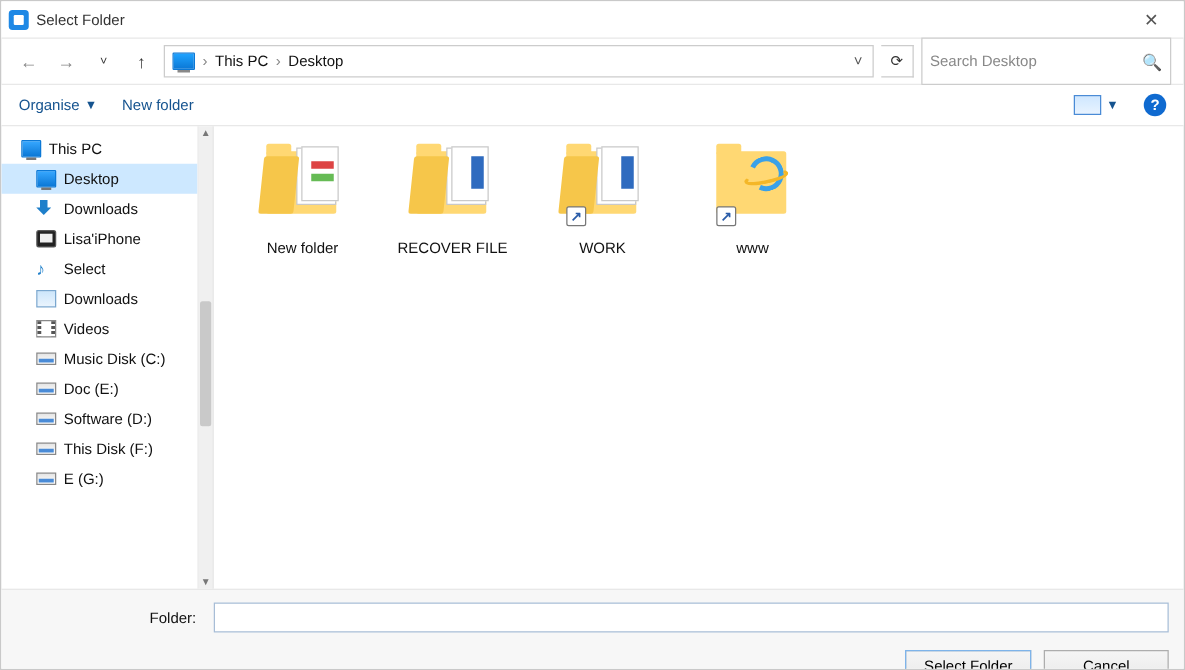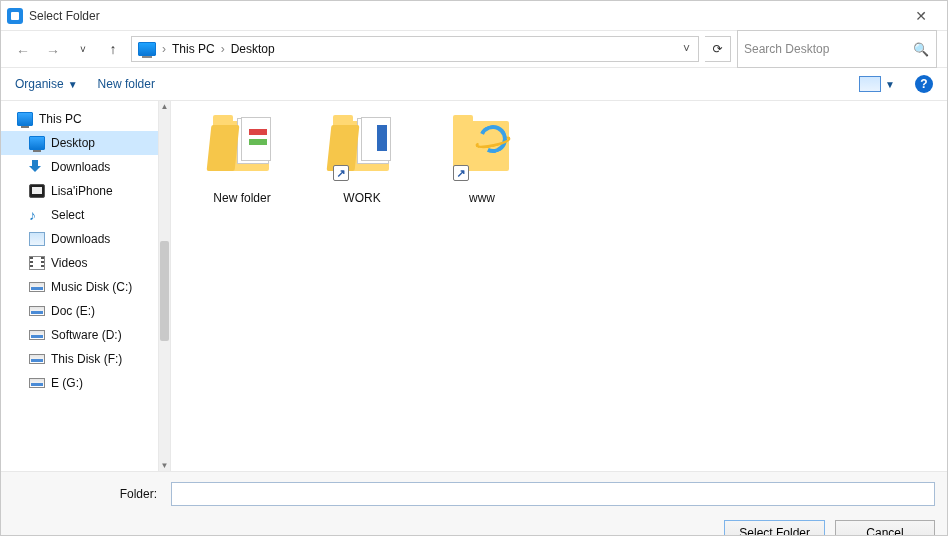--- a/index.html
+++ b/index.html
@@ -340,20 +340,29 @@
         <div class="thumb">
           <span class="folder-shape"></span>
           <span class="folder-inner-doc"></span>
           <span class="stripe-red"></span>
           <span class="stripe-green"></span>
           <span class="folder-flap"></span>
         </div>
         <div class="cap">New folder</div>
       </div>
 
+      <div class="file-item">
+        <div class="thumb">
+          <span class="folder-shape"></span>
+          <span class="folder-inner-doc"></span>
+          <span class="accent-blue"></span>
+          <span class="folder-flap"></span>
+        </div>
+        <div class="cap">RECOVER FILE</div>
+      </div>
 
       <div class="file-item">
         <div class="thumb">
           <span class="folder-shape"></span>
           <span class="folder-inner-doc"></span>
           <span class="accent-blue"></span>
           <span class="folder-flap"></span>
           <span class="shortcut-badge">↗</span>
         </div>
         <div class="cap">WORK</div>

